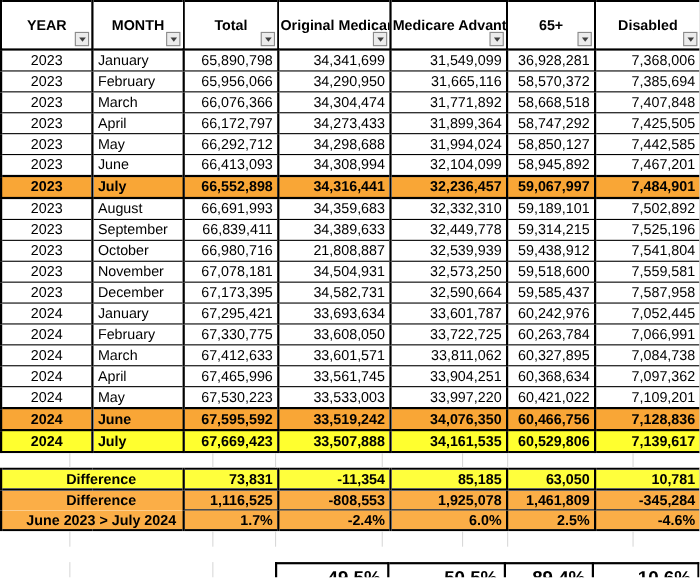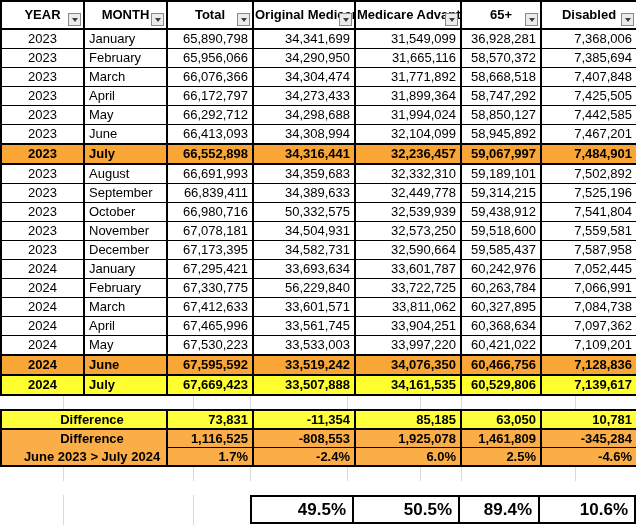--- a/index.html
+++ b/index.html
@@ -11,21 +11,21 @@
   }
   table { border-collapse: collapse; table-layout: fixed; width: 636px; }
 
   
   .main { border: 2px solid #000; }
   .main th, .main td {
     border: 1px solid #000; border-left-width: 2px; border-right-width: 2px;
     overflow: hidden; white-space: nowrap;
   }
   .main thead th {
-    height: 28px; font-size: 13px; font-weight: bold; text-align: center;
+    height: 44px; font-size: 13px; font-weight: bold; text-align: center;
     vertical-align: middle; position: relative; line-height: 1.2; padding: 0 1px;
     border-bottom-width: 2px; background: #fff; margin-top: 40px;
   }
   .main tbody td { height: 18px; line-height: 18px; font-size: 13px; padding: 0 4px; }
   td.c-year { text-align: center; }
   td.c-month { text-align: left; }
   td.num { text-align: right; }
   tr.hl-orange td { background: var(--row_orange); font-weight: bold; border-top-width: 2px; border-bottom-width: 2px; }
   tr.hl-yellow td { background: var(--row_yellow); font-weight: bold; border-top-width: 2px; border-bottom-width: 2px; }
 
@@ -209,21 +209,21 @@
           <td class="num">66,839,411</td>
           <td class="num">34,389,633</td>
           <td class="num">32,449,778</td>
           <td class="num">59,314,215</td>
           <td class="num">7,525,196</td>
         </tr>
         <tr>
           <td class="c-year">2023</td>
           <td class="c-month">October</td>
           <td class="num">66,980,716</td>
-          <td class="num">50,332,575</td>
+          <td class="num">21,808,887</td>
           <td class="num">32,539,939</td>
           <td class="num">59,438,912</td>
           <td class="num">7,541,804</td>
         </tr>
         <tr>
           <td class="c-year">2023</td>
           <td class="c-month">November</td>
           <td class="num">67,078,181</td>
           <td class="num">34,504,931</td>
           <td class="num">32,573,250</td>
@@ -245,21 +245,21 @@
           <td class="num">67,295,421</td>
           <td class="num">33,693,634</td>
           <td class="num">33,601,787</td>
           <td class="num">60,242,976</td>
           <td class="num">7,052,445</td>
         </tr>
         <tr>
           <td class="c-year">2024</td>
           <td class="c-month">February</td>
           <td class="num">67,330,775</td>
-          <td class="num">56,229,840</td>
+          <td class="num">33,608,050</td>
           <td class="num">33,722,725</td>
           <td class="num">60,263,784</td>
           <td class="num">7,066,991</td>
         </tr>
         <tr>
           <td class="c-year">2024</td>
           <td class="c-month">March</td>
           <td class="num">67,412,633</td>
           <td class="num">33,601,571</td>
           <td class="num">33,811,062</td>

